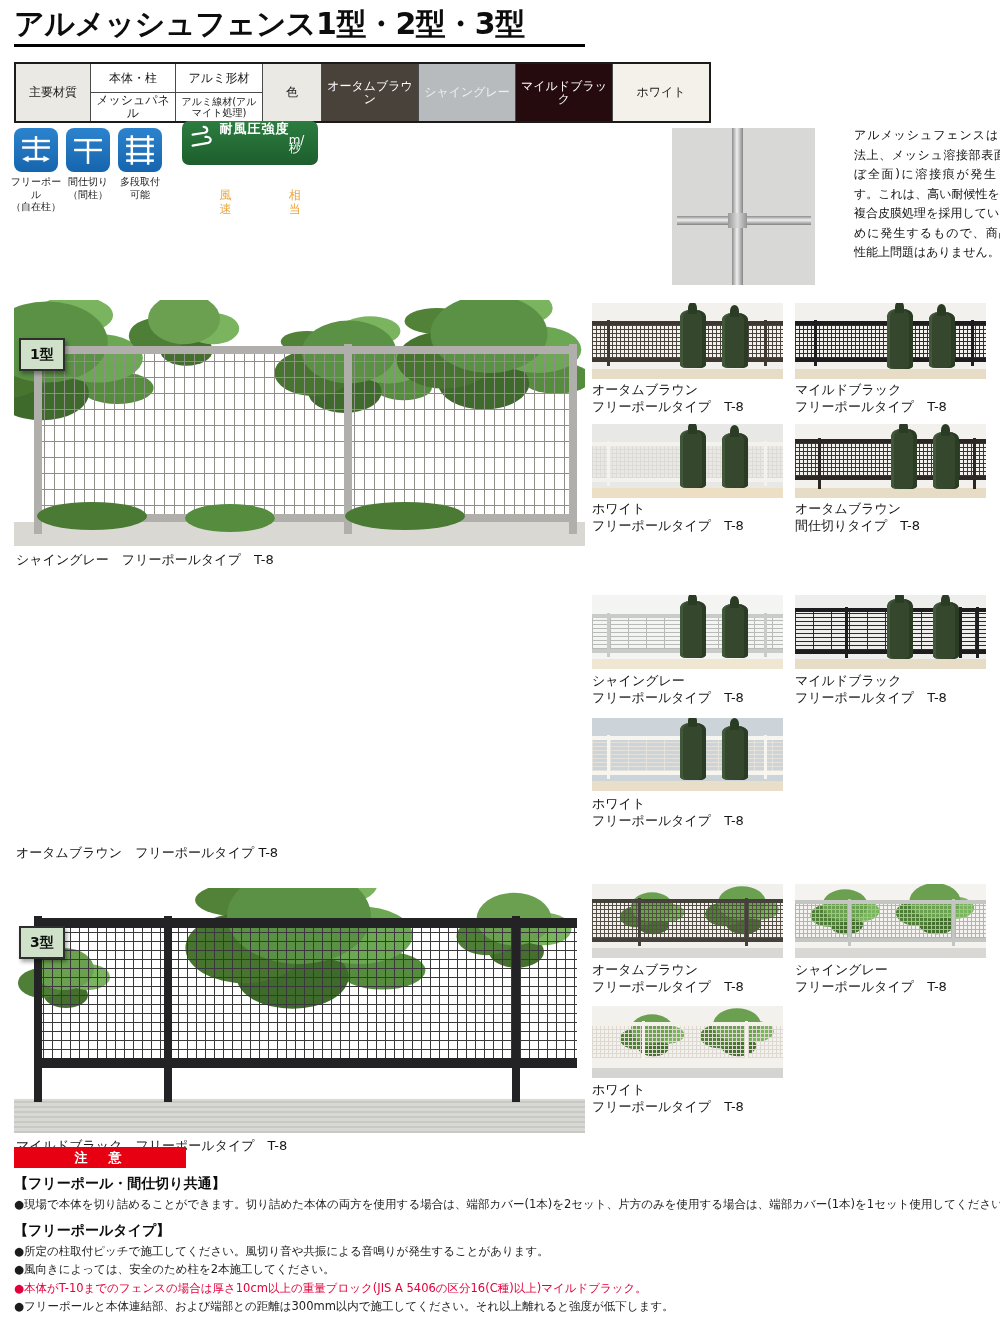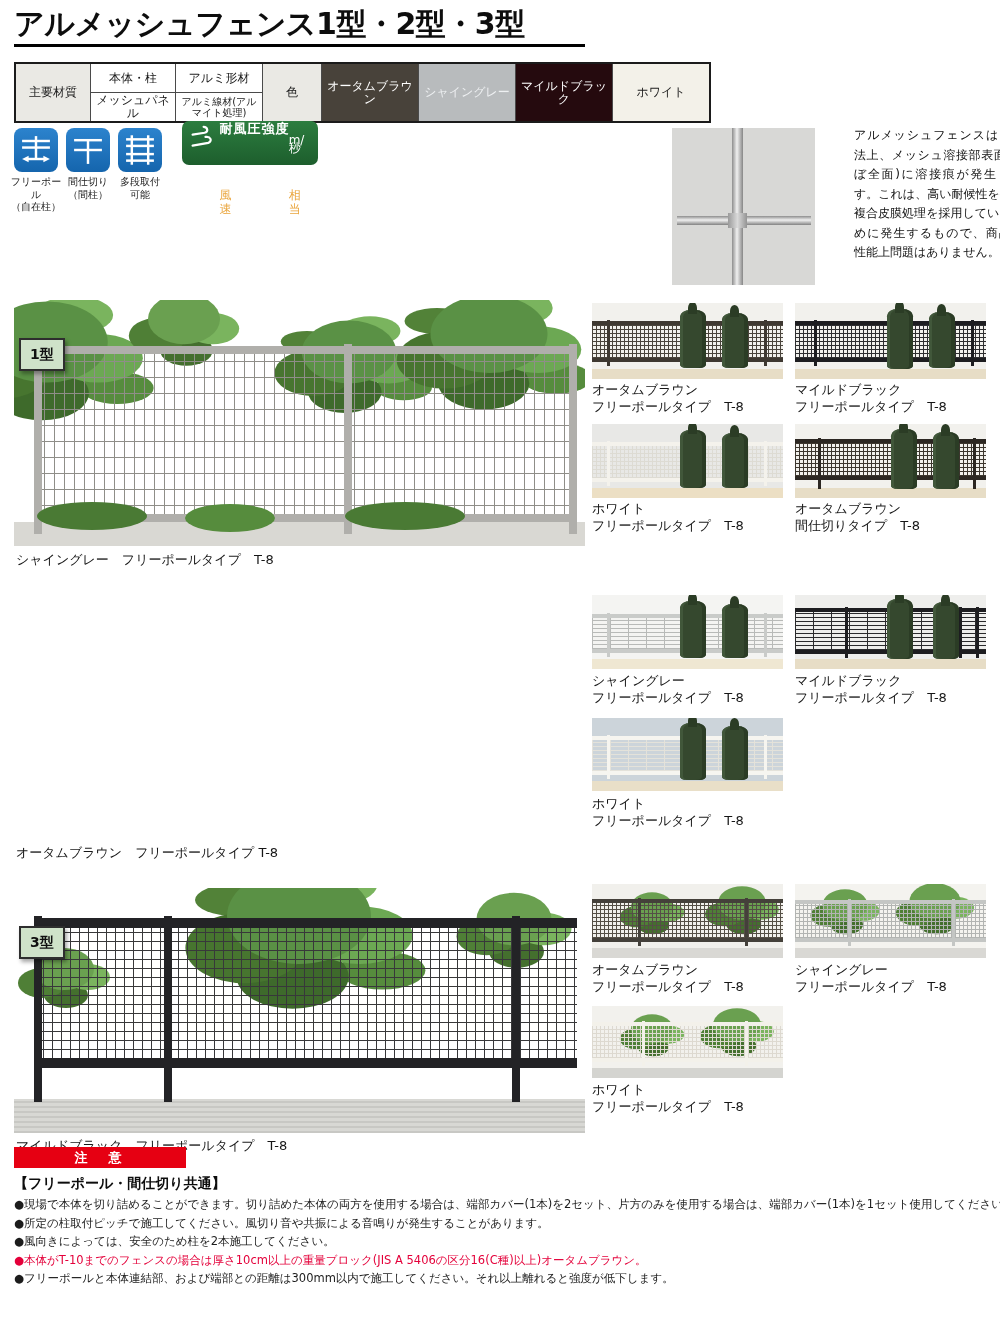--- a/index.html
+++ b/index.html
@@ -365,20 +365,21 @@
   </div>
   <div class="tcap tcol1" style="top:1082px">
     <div>ホワイト</div>
       <div>フリーポールタイプ　T-8</div>
   </div>
 
   <div class="caution">
     <div class="caution-banner">注　意</div>
     <div class="note-heading">【フリーポール・間仕切り共通】</div>
     <div class="note-item">●現場で本体を切り詰めることができます。切り詰めた本体の両方を使用する場合は、端部カバー(1本)を2セット、片方のみを使用する場合は、端部カバー(1本)を1セット使用してください。</div>
+    <div class="note-heading grp2">【フリーポールタイプ】</div>
     <div class="note-item">●所定の柱取付ピッチで施工してください。風切り音や共振による音鳴りが発生することがあります。</div>
     <div class="note-item">●風向きによっては、安全のため柱を2本施工してください。</div>
-    <div class="note-item c-red">●本体がT-10までのフェンスの場合は厚さ10cm以上の重量ブロック(JIS A 5406の区分16(C種)以上)オータムブラウン。</div>
+    <div class="note-item c-red">●本体がT-10までのフェンスの場合は厚さ10cm以上の重量ブロック(JIS A 5406の区分16(C種)以上)マイルドブラック。</div>
     <div class="note-item">●フリーポールと本体連結部、および端部との距離は300mm以内で施工してください。それ以上離れると強度が低下します。</div>
 
   </div>
 
 </div>
 
 </body></html>

